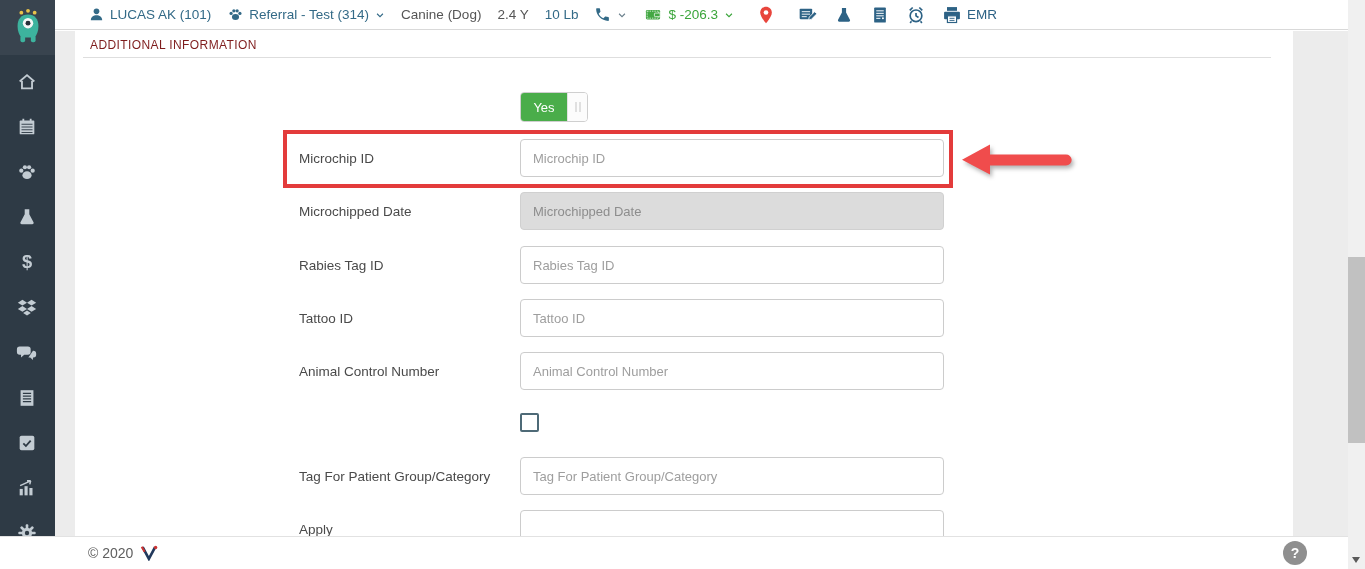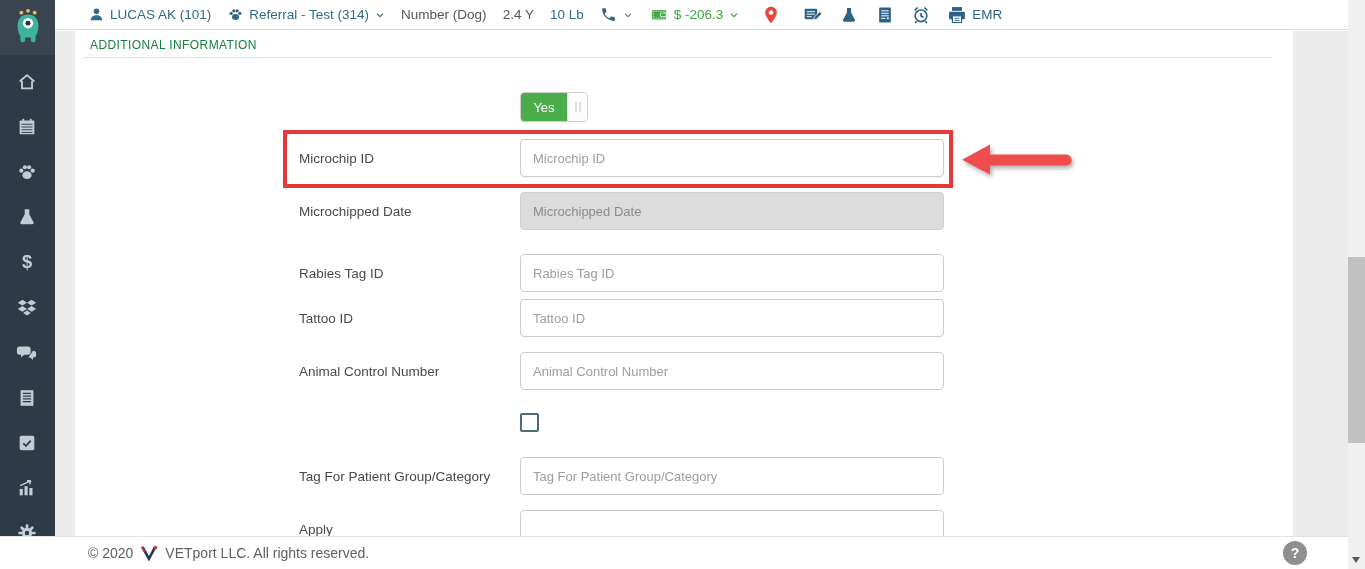--- a/index.html
+++ b/index.html
@@ -22,21 +22,21 @@
   .tb-green{color:#3aa53a;}
   .tb-ico{display:inline-flex;width:17px;height:17px;}
   .tb-ico svg{width:100%;height:100%;display:block;}
   .chev{display:inline-flex;width:10px;height:10px;margin-left:1px;}
   .chev svg{width:10px;height:10px;}
   .tb-iconbtn{display:inline-flex;width:20px;height:20px;color:#2d6285;cursor:pointer;}
   .tb-iconbtn svg{width:20px;height:20px;display:block;}
   
   #content{position:absolute;left:55px;top:31px;width:1293px;height:505px;background:#ececec;}
   #card{position:absolute;left:20px;top:0;width:1218px;height:505px;background:#ffffff;overflow:hidden;}
-  #section-title{position:absolute;left:15px;top:7px;font-size:12px;color:#15803d;letter-spacing:.4px;}
+  #section-title{position:absolute;left:15px;top:7px;font-size:12px;color:#7f1d1d;letter-spacing:.4px;}
   #section-divider{position:absolute;left:8px;right:22px;top:26px;border-top:1px solid #dedede;}
   .form-row{position:absolute;left:0;width:100%;height:38px;}
   .flabel{position:absolute;left:224px;width:215px;top:0;height:100%;display:flex;align-items:center;
     font-size:13.5px;color:#4a4a4a;}
   .fctrl{position:absolute;left:445px;top:0;}
   .txt-input{width:424px;height:38px;box-sizing:border-box;border:1px solid #cccccc;border-radius:4px;
     padding:0 12px;font-size:13px;color:#444;font-family:"Liberation Sans",sans-serif;background:#fff;outline:none;}
   .txt-input::placeholder{color:#9e9e9e;}
   .txt-input:disabled{background:#dcdcdc;border-color:#d0d0d0;}
   .txt-input:disabled::placeholder{color:#8d8d8d;}
@@ -184,21 +184,21 @@
           <circle cx="18.2" cy="10.5" r="2.3"></circle>
         </svg>
     </span>
     <span>Referral - Test (314)</span>
     <span class="chev">
       <svg viewBox="0 0 24 24">
           <path d="M5 9l7 7 7-7" fill="none" stroke="currentColor" stroke-width="2.6"></path>
         </svg>
     </span>
   </span>
-  <span class="tb-gray">Number (Dog)</span>
+  <span class="tb-gray">Canine (Dog)</span>
   <span class="tb-gray">2.4 Y</span>
   <span class="tb-blue">10 Lb</span>
   <span class="tb-group tb-blue">
     <span class="tb-ico">
       <svg viewBox="0 0 24 24">
           <path fill="currentColor" d="M6.62 10.79c1.44 2.83 3.76 5.14 6.59 6.59l2.2-2.2c.27-.27.67-.36 1.02-.24 1.12.37 2.33.57 3.57.57.55 0 1 .45 1 1V20c0 .55-.45 1-1 1-9.39 0-17-7.61-17-17 0-.55.45-1 1-1h3.5c.55 0 1 .45 1 1 0 1.25.2 2.45.57 3.57.11.35.03.74-.25 1.02l-2.2 2.2z"></path>
         </svg>
     </span>
     <span class="chev" style="color:#6a7f8b">
       <svg viewBox="0 0 24 24">
@@ -281,21 +281,21 @@
     <div class="form-row" style="top:108px">
       <span class="flabel">Microchip ID</span>
       <input class="txt-input fctrl" type="text" placeholder="Microchip ID" style="">
     </div>
 
     <div class="form-row" style="top:161px">
       <span class="flabel">Microchipped Date</span>
       <input class="txt-input fctrl" type="text" disabled="" placeholder="Microchipped Date" style="">
     </div>
 
-    <div class="form-row" style="top:223px">
+    <div class="form-row" style="top:215px">
       <span class="flabel">Rabies Tag ID</span>
       <input class="txt-input fctrl" type="text" placeholder="Rabies Tag ID" style="">
     </div>
 
     <div class="form-row" style="top:268px">
       <span class="flabel">Tattoo ID</span>
       <input class="txt-input fctrl" type="text" placeholder="Tattoo ID" style="">
     </div>
 
     <div class="form-row" style="top:321px">
@@ -330,21 +330,20 @@
 
 <div id="footer">
   <span>© 2020</span>
   <span style="display:inline-flex;width:18px;height:16px;">
     <svg viewBox="0 0 20 18">
         <path d="M3 2.5l7 13 7-13" fill="none" stroke="#22395c" stroke-width="3"></path>
         <path d="M2 2l3.2 5.6" stroke="#cc3333" stroke-width="2.4"></path>
         <circle cx="17.6" cy="2.8" r="1.9" fill="#cc3333"></circle>
       </svg>
   </span>
-  <span>VETport LLC. All rights reserved.</span>
 </div>
 <div id="help-btn">
   <span>?</span>
 </div>
 
 <div id="scrollbar">
   <div id="scroll-thumb"></div>
   <div id="scroll-down"></div>
 </div>
 

